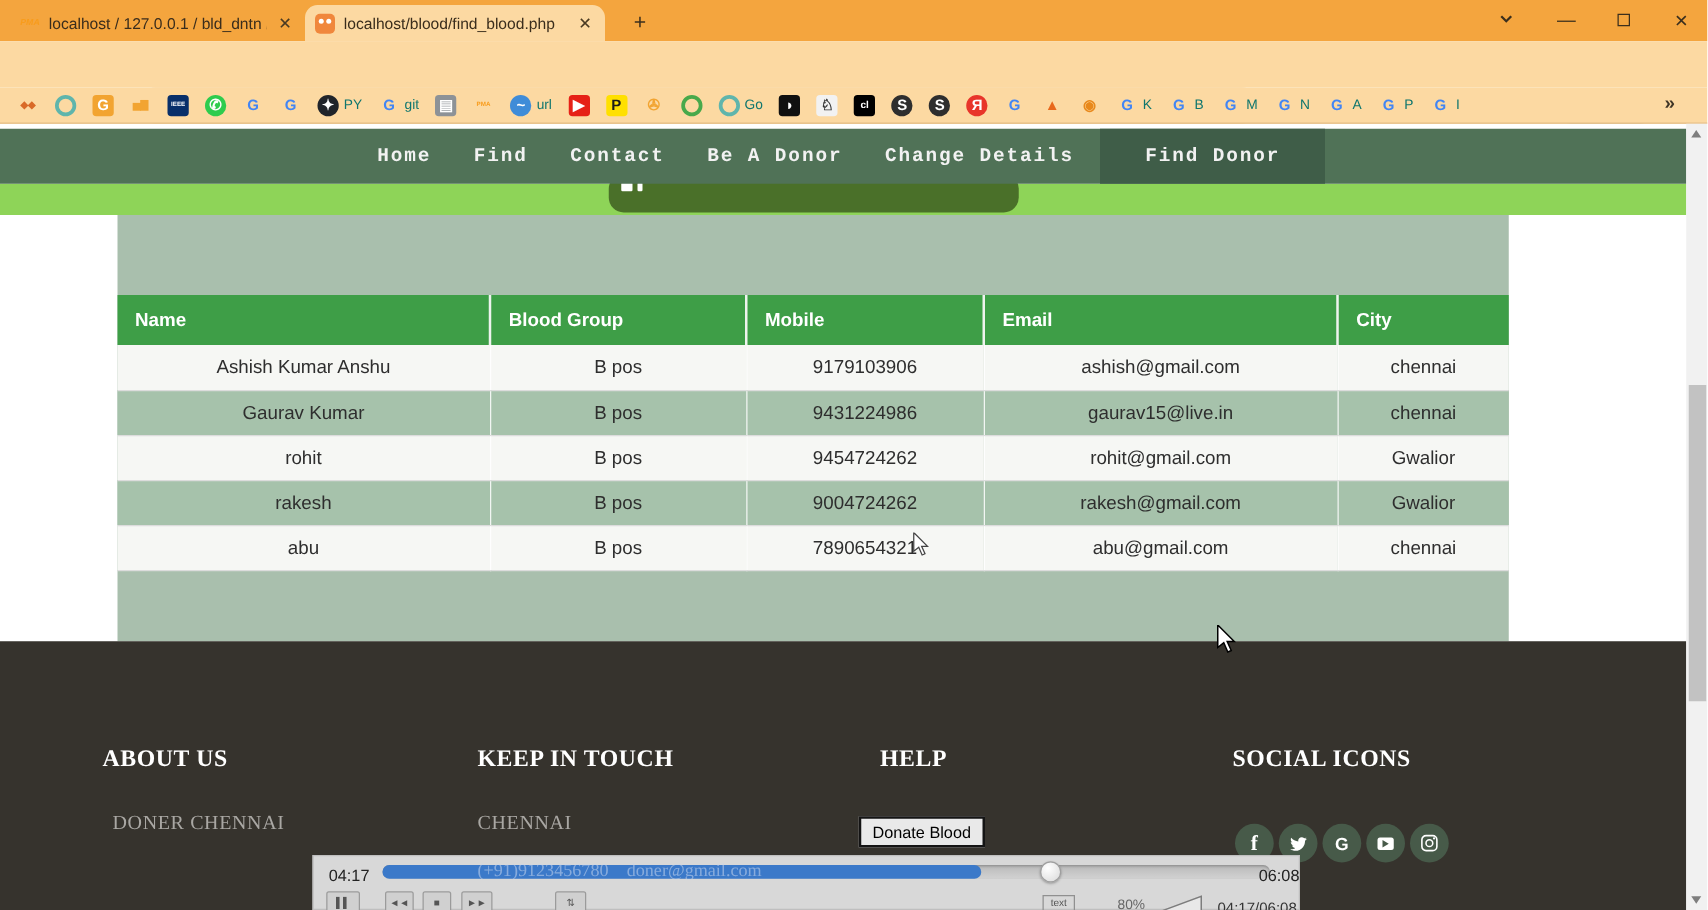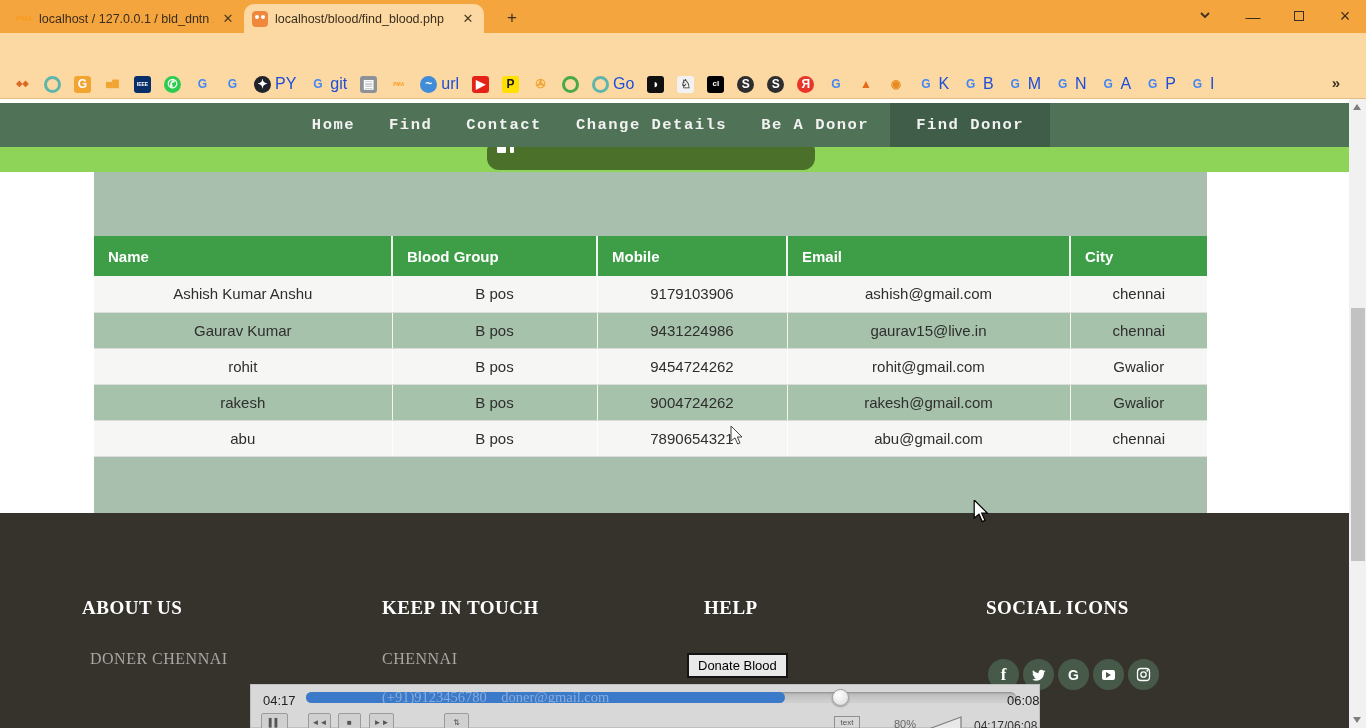--- a/index.html
+++ b/index.html
@@ -42,29 +42,29 @@
   .sidebar-ic { width:18px; height:15px; border:2px solid #222; border-radius:3px; position:relative; }
   .sidebar-ic i { position:absolute; right:0; top:0; width:6px; height:11px; background:#222; }
 
   #bookmarks { left:0; top:70px; width:1366px; height:29px; background:#fcd9a2; border-bottom:1px solid #e3bd85;
      display:flex; align-items:center; padding:0 14px; overflow:hidden; }
   .bm { display:inline-flex; align-items:center; gap:4px; margin-right:13px; flex:0 0 auto; }
   .bm-ic { width:17px; height:17px; display:inline-flex; align-items:center; justify-content:center;
      font-weight:bold; font-size:11px; border-radius:3px; line-height:1; }
   .bm-ic.circle { border-radius:50%; }
   .bm-ic.ring { border-radius:50%; border:3px solid; background:transparent !important; }
-  .bm-lb { font-size:16px; color:#1d4ed8; }
+  .bm-lb { font-size:11px; color:#0f766e; }
   #bm-overflow { position:absolute; right:26px; top:74px; font-size:15px; font-weight:bold; color:#3f3526; }
 
   
   #site-nav { left:0; top:103px; width:1349px; height:44px; background:#507257; display:flex;
      justify-content:center; align-items:stretch; z-index:5; }
   .nav-item { font-family:"Liberation Mono", monospace; font-weight:bold; font-size:15.5px; letter-spacing:1.5px;
      color:#f2f2f2; line-height:44px; padding:0 13px; margin:0 4px; }
-  .nav-item.active { background:#3f5d48; padding:0 26px; }
+  .nav-item.active { background:#3f5d48; padding:0 36px; }
 
   #green-strip { left:0; top:147px; width:1349px; height:25px; background:#8ed458; z-index:1; }
   #search-btn { left:487px; top:139px; width:328px; height:31px; background:#4a7029; border-radius:12px; z-index:2; }
   #search-btn .frag1 { position:absolute; left:10px; top:7px; width:9px; height:7px; background:#fff; border-radius:1px; }
   #search-btn .frag2 { position:absolute; left:23px; top:7px; width:4px; height:7px; background:#fff; border-radius:1px; }
 
   #panel { left:94px; top:172px; width:1113px; height:341px; background:#a9bfad; z-index:1; }
 
   #donor-table { position:absolute; left:94px; top:236px; width:1113px; border-collapse:collapse;
      table-layout:fixed; z-index:2; }
@@ -336,22 +336,22 @@
 
 <div class="abs" id="green-strip"></div>
 <div class="abs" id="search-btn">
   <span class="frag1"></span>
   <span class="frag2"></span>
 </div>
 <div class="abs" id="site-nav">
     <div class="nav-item">Home</div>
     <div class="nav-item">Find</div>
     <div class="nav-item">Contact</div>
+    <div class="nav-item">Be A Donor</div>
     <div class="nav-item">Change Details</div>
-    <div class="nav-item">Be A Donor</div>
     <div class="nav-item active">Find Donor</div>
   </div>
 
 <div class="abs" id="panel"></div>
 
 <table id="donor-table">
   <colgroup>
       <col style="width:298px">
       <col style="width:205px">
       <col style="width:190px">

